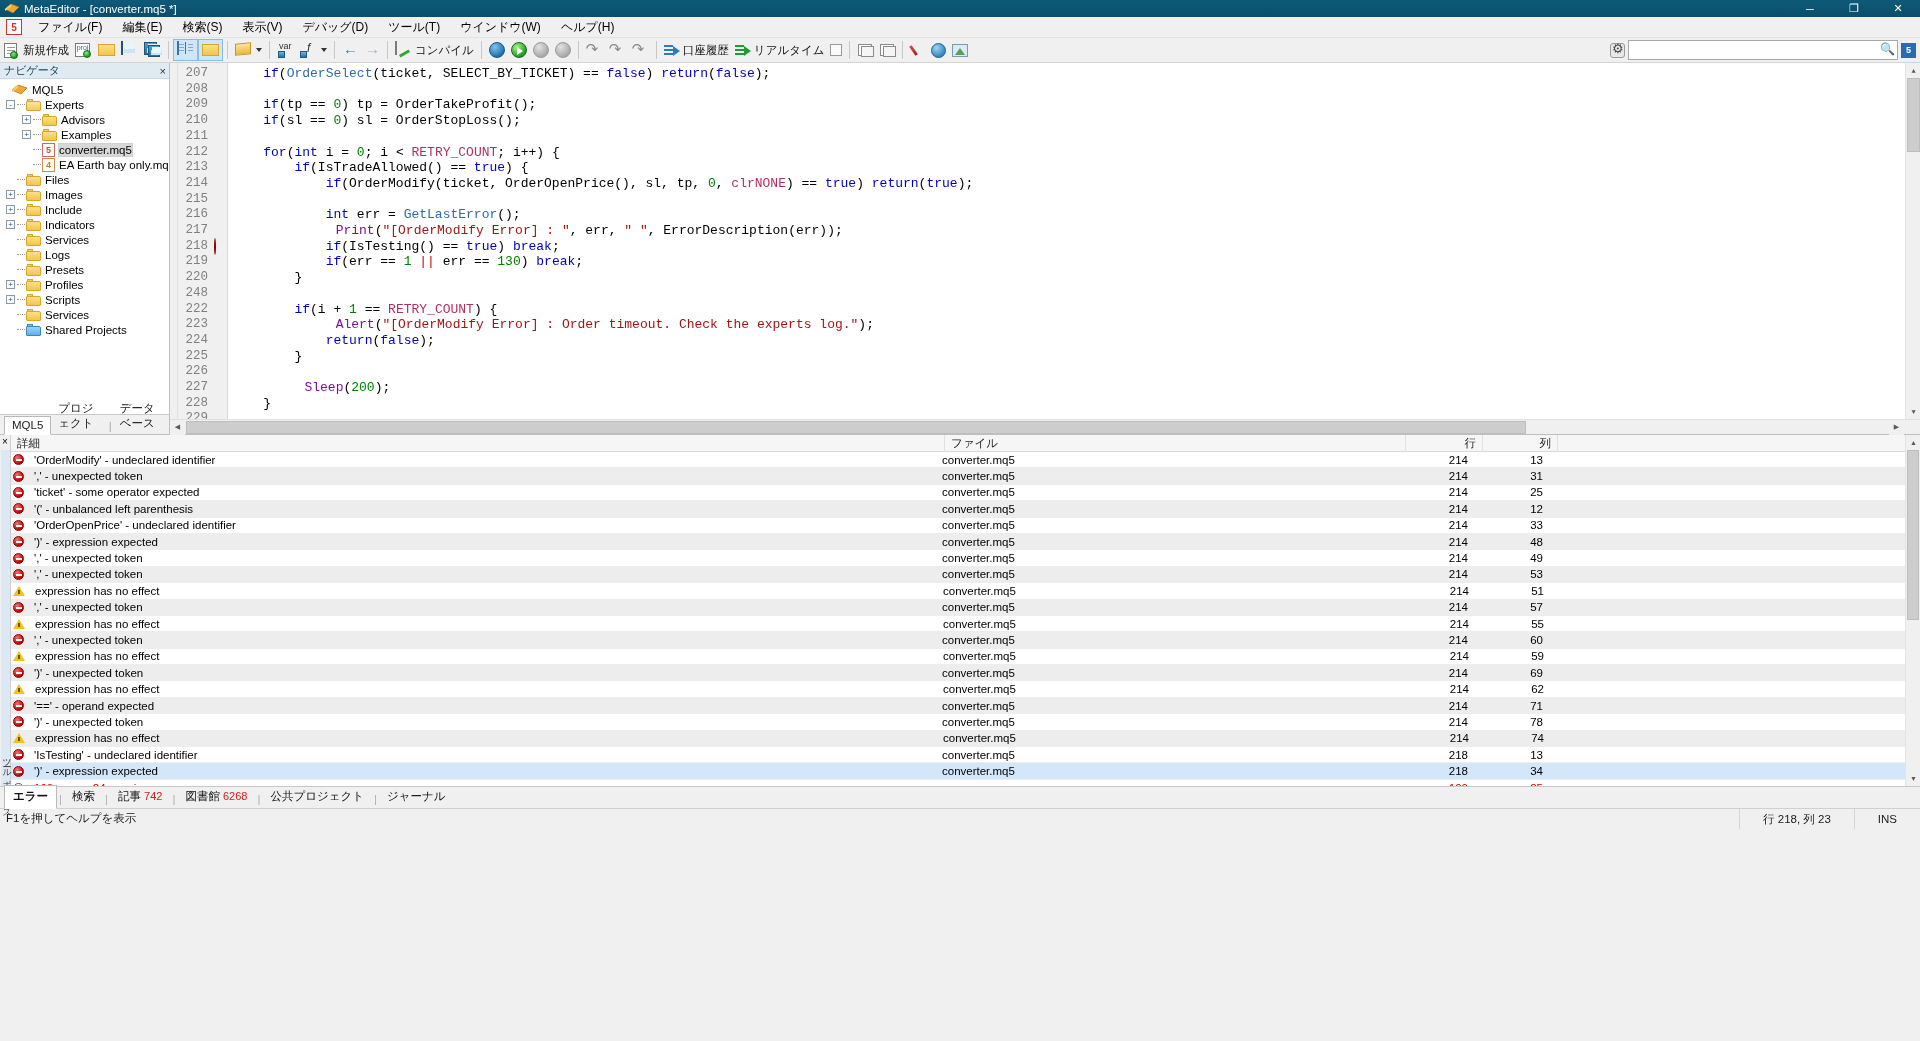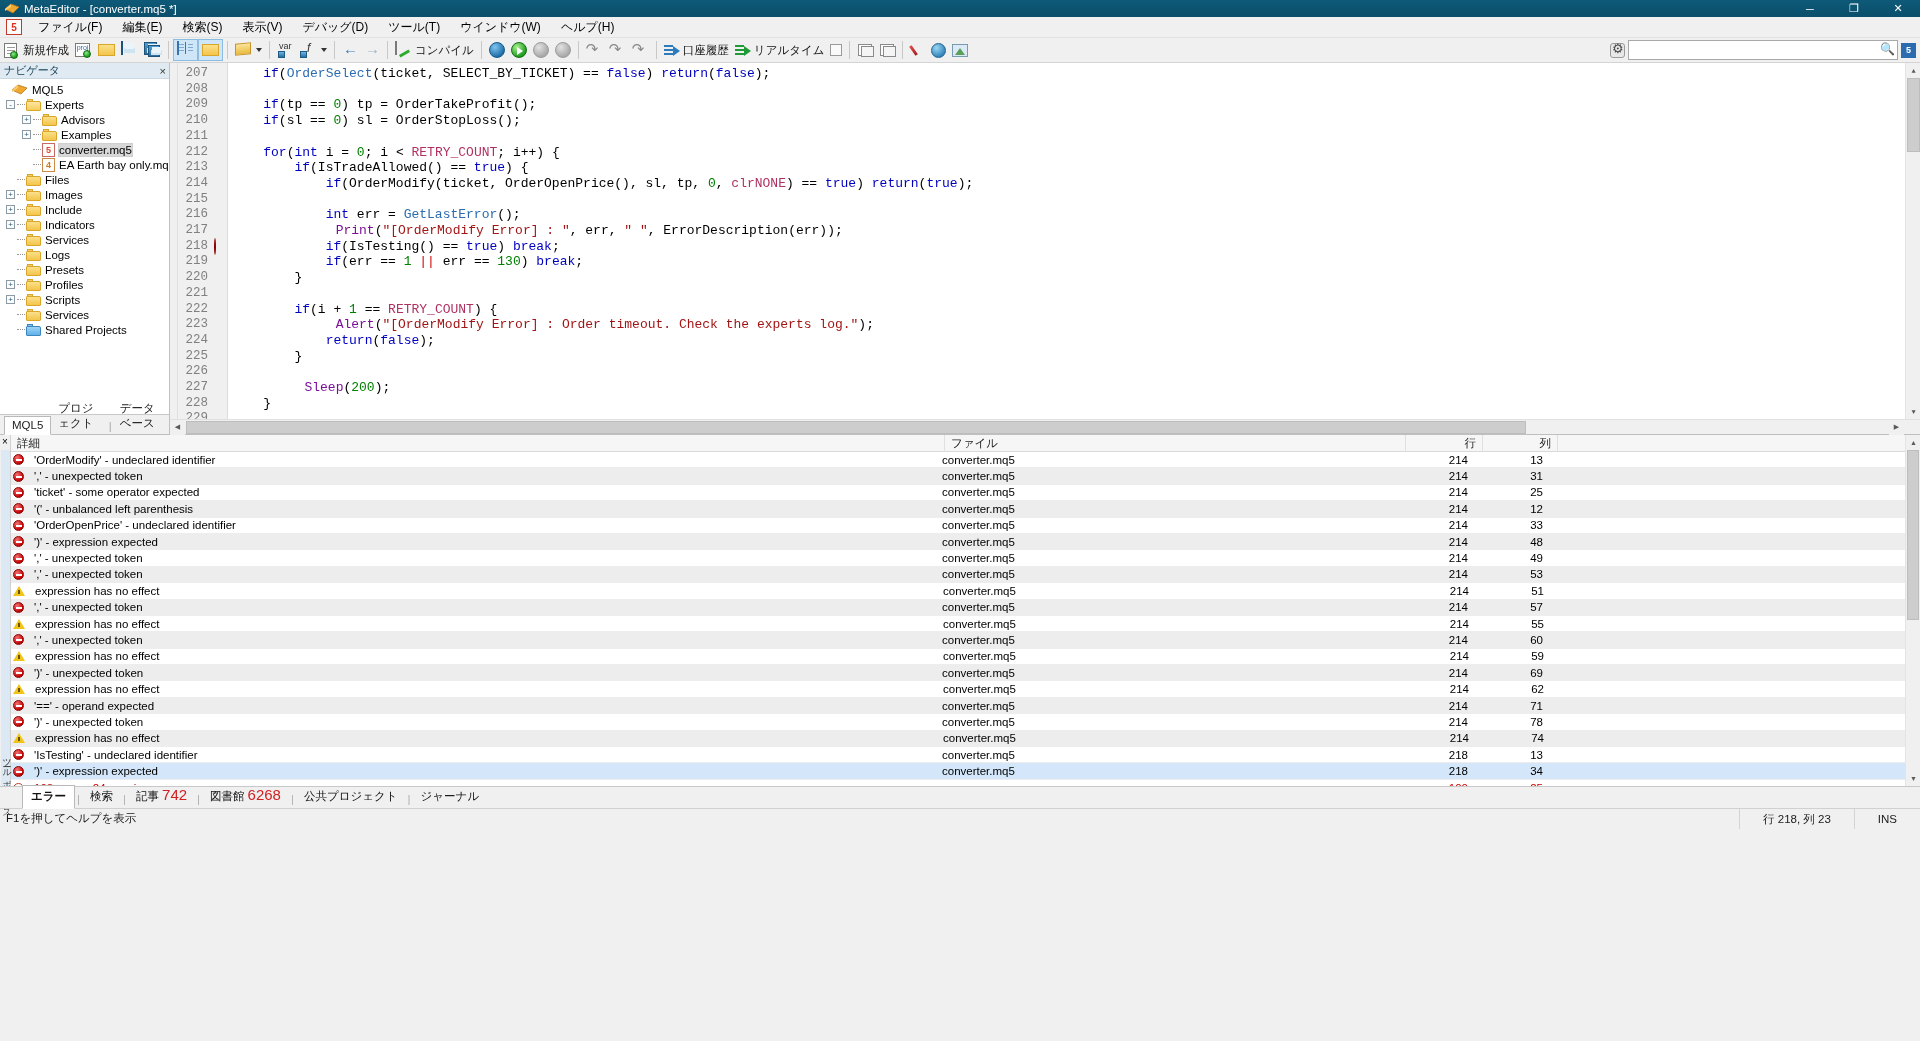--- a/index.html
+++ b/index.html
@@ -419,38 +419,38 @@
   #err-scroll-right .thumb {
     height: 170px; background: #cdcdcd; border: 1px solid #bdbdbd; margin: 0 1px;
   }
 
   
   #bottom-tabs {
     height: 22px;
     background: #f0f0f0;
     border-top: 1px solid #c8c8c8;
     display: flex; align-items: flex-end;
-    padding-left: 22px;
+    padding-left: 4px;
     font-size: 11.5px;
     position: relative;
   }
   #bottom-tabs .btab {
     padding: 3px 8px 4px 8px;
     color: #111;
     display: flex; align-items: baseline; gap: 3px;
   }
   #bottom-tabs .btab.active {
     background: #fff;
     border: 1px solid #b9b9b9;
     border-bottom: 1px solid #fff;
     font-weight: bold;
     position: relative; top: 1px;
   }
   #bottom-tabs .bsep { color: #b0b0b0; padding: 3px 2px; }
-  #bottom-tabs .badge { color: #d02020; font-size: 15px; }
+  #bottom-tabs .badge { color: #d02020; font-size: 11px; }
 
   
   #statusbar {
     height: 20px;
     background: #f0f0f0;
     border-top: 1px solid #d0d0d0;
     display: flex; align-items: center;
     font-size: 11.5px;
     color: #1b1b1b;
     padding-left: 6px;
@@ -1000,21 +1000,21 @@
           <div>211</div>
           <div>212</div>
           <div>213</div>
           <div>214</div>
           <div>215</div>
           <div>216</div>
           <div>217</div>
           <div>218</div>
           <div>219</div>
           <div>220</div>
-          <div>221</div>
+          <div>248</div>
           <div>222</div>
           <div>223</div>
           <div>224</div>
           <div>225</div>
           <div>226</div>
           <div>227</div>
           <div>228</div>
           <div>229</div>
         </div>
       <div id="bpgutter">

